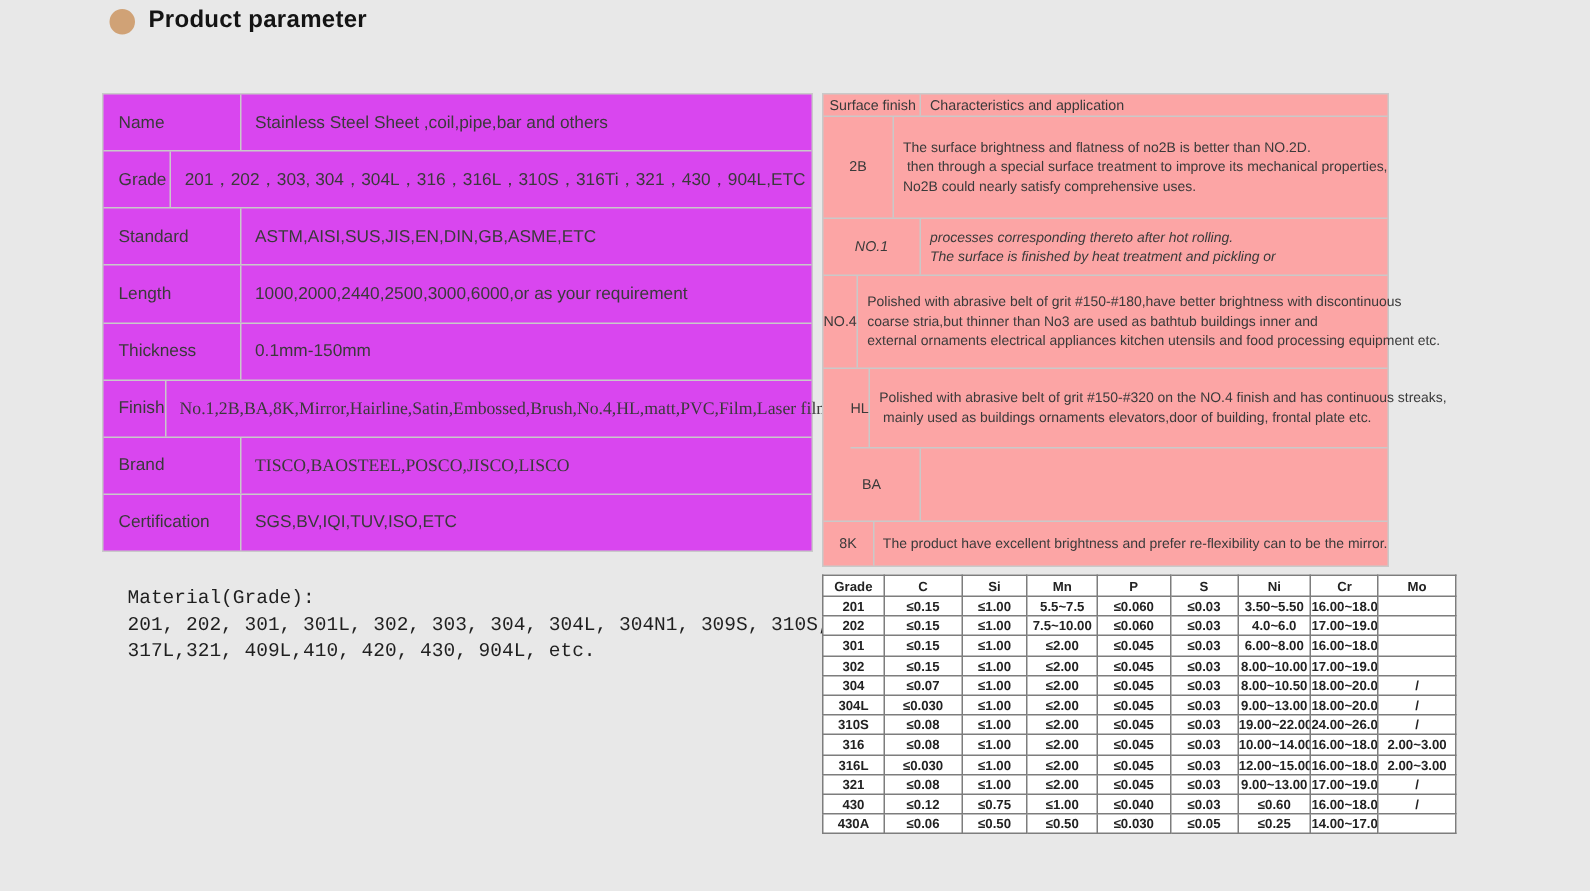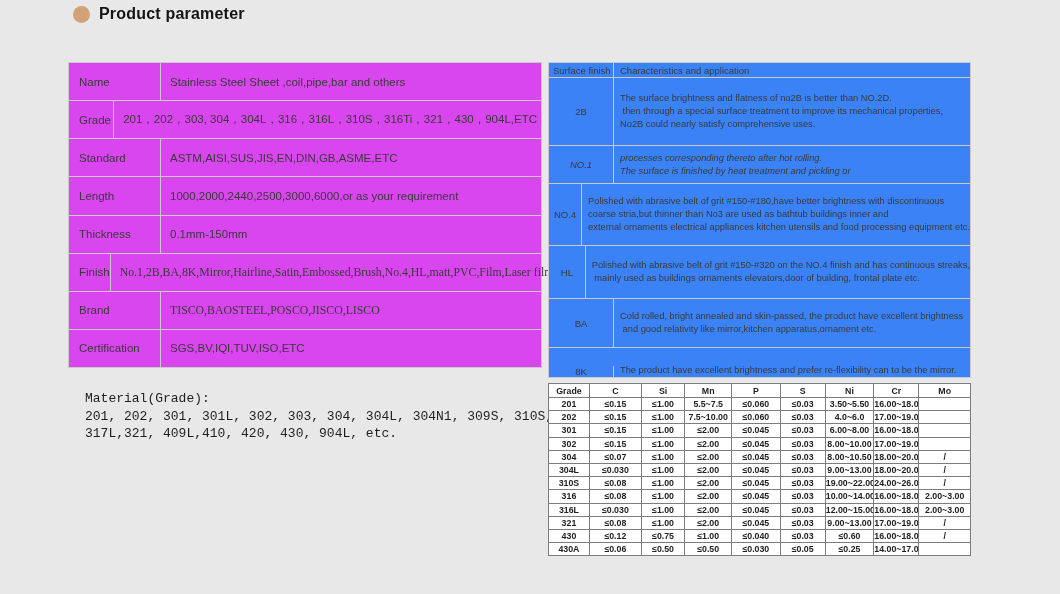--- a/index.html
+++ b/index.html
@@ -23,22 +23,22 @@
   .p-row:last-child{border-bottom:none}
   .p-label{
     width:92px;box-sizing:border-box;border-right:1px solid #c9c9c9;
     display:flex;align-items:center;padding-left:10px;font-size:11.5px;color:#3a3a3a;
   }
   .p-value{flex:1;display:flex;align-items:center;padding-left:9px;padding-right:4px;font-size:11.5px;color:#3a3a3a;white-space:nowrap}
   .serif{font-family:"Liberation Serif",serif;font-size:11.8px}
 
   
   .finish-table{
-    position:absolute;left:548px;top:62px;width:423px;
-    background:#3b82f6;border:1px solid #c9c9c9;box-sizing:border-box;
+    position:absolute;left:548px;top:62px;width:378px;
+    background:#fca5a5;border:1px solid #c9c9c9;box-sizing:border-box;
   }
   .f-header{display:flex;height:14px;border-bottom:1px solid #c9c9c9;font-size:9.5px;color:#3a3a3a}
   .f-h-code{width:65px;box-sizing:border-box;border-right:1px solid #c9c9c9;display:flex;align-items:center;padding-left:4px}
   .f-h-desc{flex:1;display:flex;align-items:center;padding-left:6px}
   .f-row{display:flex;border-bottom:1px solid #c9c9c9}
   .f-row:last-child{border-bottom:none}
   .f-code{
     width:65px;box-sizing:border-box;border-right:1px solid #c9c9c9;
     display:flex;align-items:center;justify-content:center;font-size:9.5px;color:#3a3a3a;
   }
@@ -128,35 +128,31 @@
         </div>
       </div>
       <div class="f-row" style="height: 61px;">
         <div class="f-code">NO.4</div>
         <div class="f-desc">
           <div class="f-line">Polished with abrasive belt of grit #150-#180,have better brightness with discontinuous</div>
           <div class="f-line">coarse stria,but thinner than No3 are used as bathtub buildings inner and</div>
           <div class="f-line">external ornaments electrical appliances kitchen utensils and food processing equipment etc.</div>
         </div>
       </div>
-      <div class="f-row" style="height: 52px;">
+      <div class="f-row" style="height: 52px; margin-left: 18px;">
         <div class="f-code">HL</div>
         <div class="f-desc">
           <div class="f-line">Polished with abrasive belt of grit #150-#320 on the NO.4 finish and has continuous streaks,</div>
           <div class="f-line"> mainly used as buildings ornaments elevators,door of building, frontal plate etc.</div>
         </div>
       </div>
       <div class="f-row" style="height: 48px;">
         <div class="f-code">BA</div>
-        <div class="f-desc">
-          <div class="f-line">Cold rolled, bright annealed and skin-passed, the product have excellent brightness</div>
-          <div class="f-line"> and good relativity like mirror,kitchen apparatus,ornament etc.</div>
-        </div>
-      </div>
-      <div class="f-row" style="height: 29px; align-items: flex-end;">
+      </div>
+      <div class="f-row" style="height: 29px;">
         <div class="f-code">8K</div>
         <div class="f-desc">
           <div class="f-line">The product have excellent brightness and prefer re-flexibility can to be the mirror.</div>
         </div>
       </div>
     </div>
 </div>
 
 <div class="material-note">
   <div>Material(Grade):</div>

